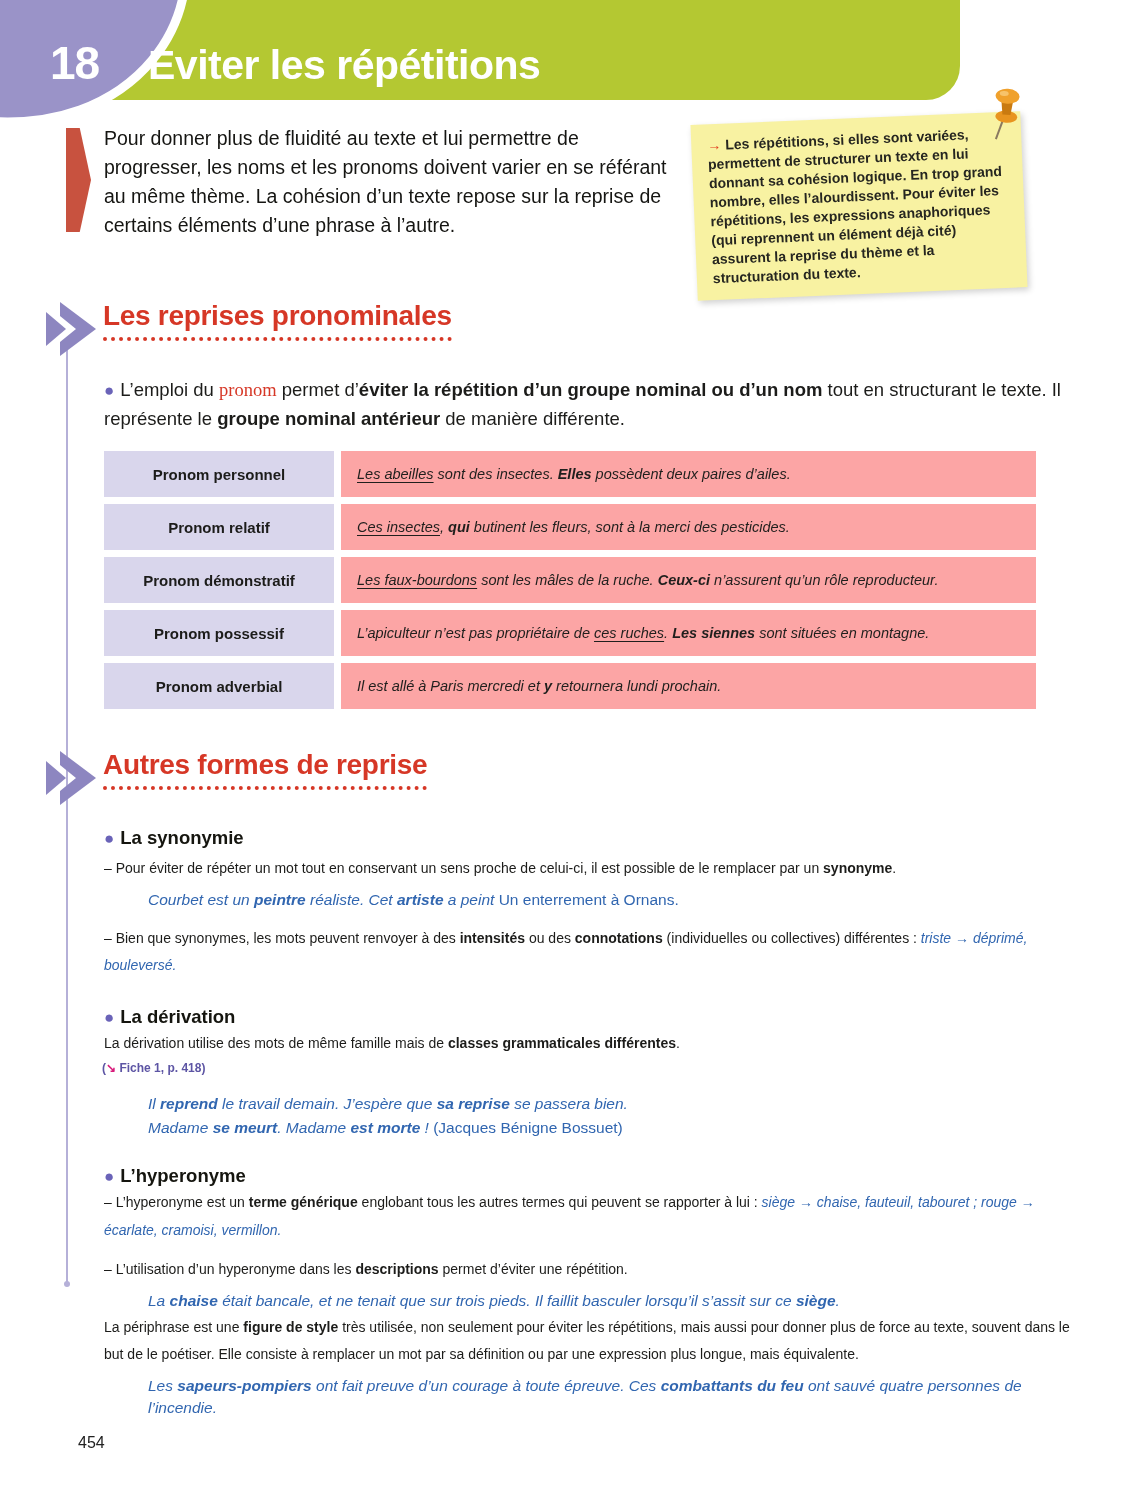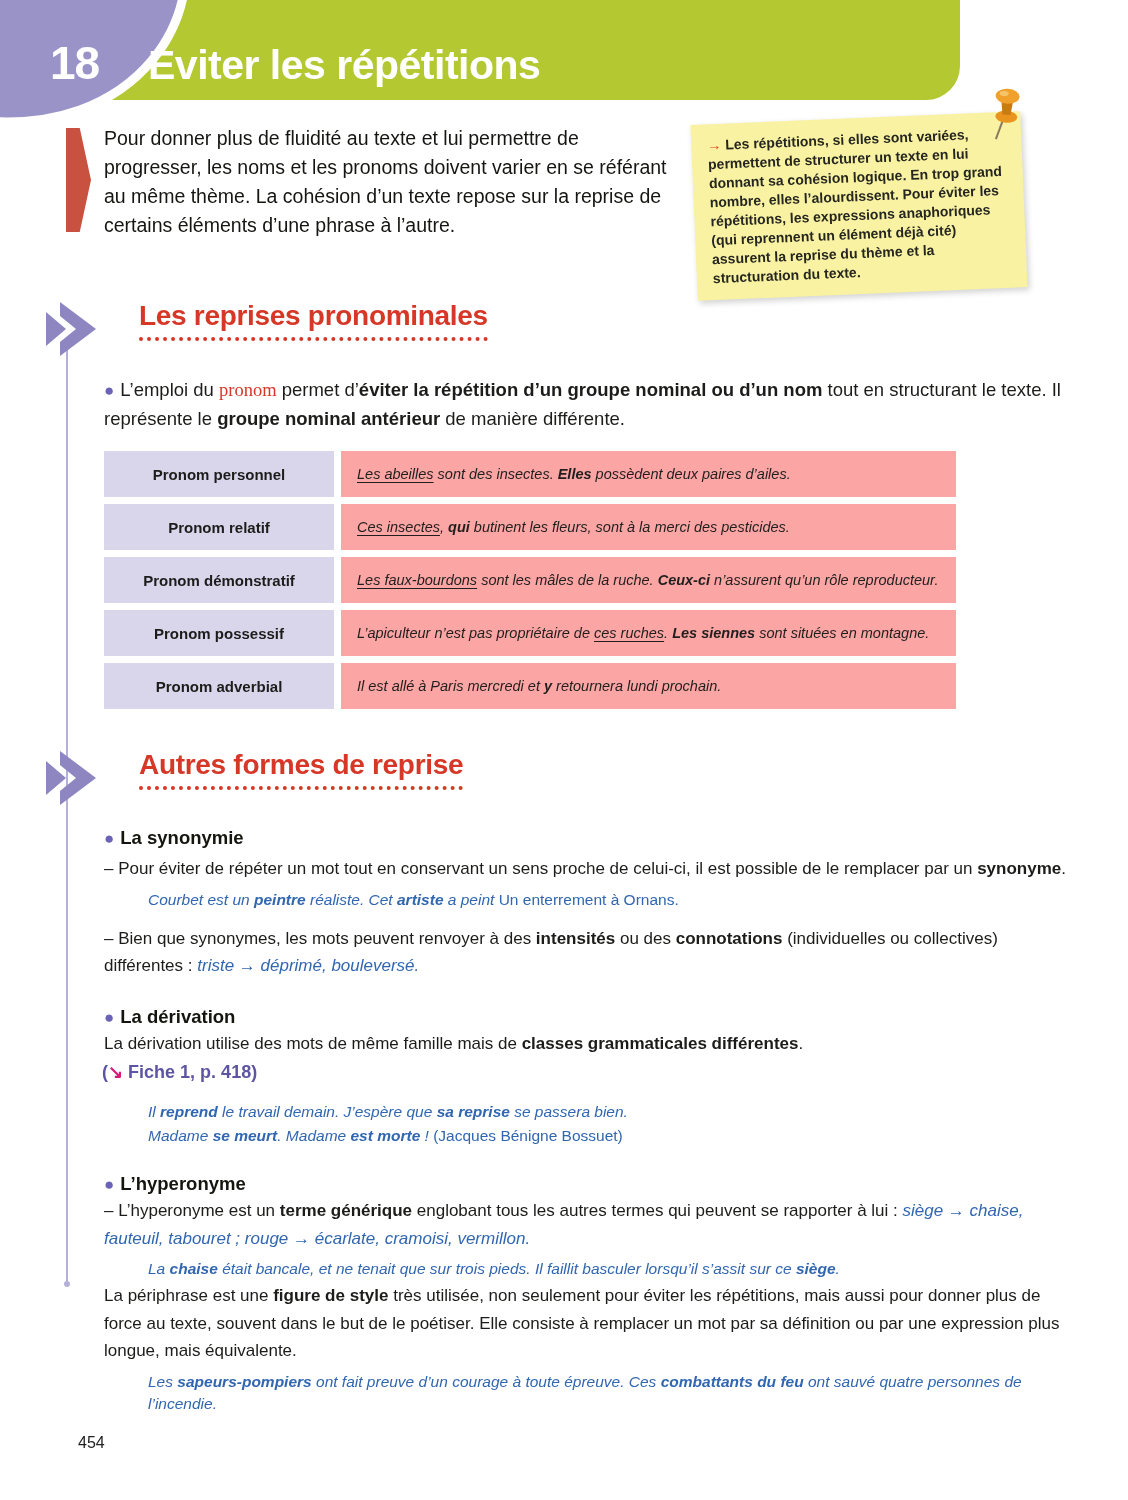--- a/index.html
+++ b/index.html
@@ -36,21 +36,21 @@
   .note{
     position:absolute;right:104px;top:0;width:300px;
     background:#f8f2a2;padding:12px 14px 12px 16px;
     transform:rotate(-2.4deg);
     box-shadow:2px 3px 6px rgba(0,0,0,0.18);
     font-size:14px;line-height:19px;font-weight:600;color:#262620;
   }
   .note .note-arrow{color:#e03c1e;font-weight:700;}
   .pin-svg{position:absolute;top:-24px;right:-4px;transform:rotate(6deg);}
   
-  .section-head{position:relative;margin-top:34px;height:62px;padding-left:36px;}
+  .section-head{position:relative;margin-top:34px;height:62px;}
   .chevrons{position:absolute;left:44px;top:0;}
   .section-title{
     display:inline-block;margin-left:103px;
     color:#d63726;font-size:28px;font-weight:700;letter-spacing:-0.3px;
     border-bottom:4px dotted #d63726;padding-bottom:5px;
   }
   .vline{
     position:absolute;left:66px;top:345px;width:2px;height:938px;
     background:#b5b0d8;z-index:0;
   }
@@ -58,39 +58,39 @@
     content:"";position:absolute;left:-2px;bottom:-4px;width:6px;height:6px;
     border-radius:50%;background:#b5b0d8;
   }
   .content{position:relative;z-index:1;}
   
   .lead{
     margin:14px 60px 0 104px;font-size:18.5px;line-height:28px;color:#1c1c1a;
   }
   .lead .dot,.subhead .dot{color:#6a63b8;font-size:17px;margin-right:6px;}
   
-  .ptable{margin:18px 4px 0 104px;width:852px;border-radius:7px;}
+  .ptable{margin:18px 4px 0 104px;width:932px;border-radius:7px;}
   .prow{display:flex;margin-bottom:7px;}
   .pcell-label{
     width:230px;background:#d9d6ec;display:flex;align-items:center;justify-content:center;
     font-weight:700;font-size:15px;color:#1c1c1a;min-height:46px;text-align:center;
   }
   .pcell-example{
     flex:1;background:#fca5a5;display:flex;align-items:center;
     font-style:italic;font-size:14.5px;color:#201f1d;padding:6px 16px;margin-left:7px;
     line-height:19px;
   }
   
   .subhead{margin:26px 60px 0 104px;font-size:18.5px;font-weight:700;color:#15150f;}
-  .para{margin:6px 56px 0 104px;font-size:17px;line-height:27.5px;color:#1c1c1a;}
+  .para{margin:6px 56px 0 104px;font-size:14px;line-height:27.5px;color:#1c1c1a;}
   .example{
     margin:6px 60px 0 148px;color:#3166b0;font-style:italic;
     font-size:15.5px;line-height:22px;
   }
-  .fiche{margin:4px 0 0 102px;font-size:18px;font-weight:700;color:#5d55a4;}
+  .fiche{margin:4px 0 0 102px;font-size:12px;font-weight:700;color:#5d55a4;}
   .fiche .fiche-arrow{color:#d81b7b;}
   
   .b{font-weight:700;}
   .u{text-decoration:underline;text-underline-offset:3px;text-decoration-thickness:1px;}
   .rm{font-style:normal;}
   .red{color:#d63726;font-family:Liberation Serif, serif;}
   .ex{color:#3166b0;font-style:italic;}
   
   .page-number{position:absolute;left:78px;bottom:48px;font-size:16px;color:#222;}
 </style>
@@ -184,20 +184,21 @@
     <div class="para" style="margin-top:14px;"><span>–  Bien que synonymes, les mots peuvent renvoyer à des </span><span class="b">intensités</span><span> ou des </span><span class="b">connotations</span><span> (individuelles ou collectives) différentes : </span><span class="ex">triste → déprimé, bouleversé.</span></div>
 
     <div class="subhead"><span class="dot">●</span><span>La dérivation</span></div>
     <div class="para" style="margin-top:2px;"><span>La dérivation utilise des mots de même famille mais de </span><span class="b">classes grammaticales différentes</span><span>.</span></div>
     <div class="fiche"><span>(</span><span class="fiche-arrow">↘ </span><span>Fiche 1, p. 418)</span></div>
     <div class="example" style="margin-top:18px;"><span>Il </span><span class="b">reprend</span><span> le travail demain. J’espère que </span><span class="b">sa reprise</span><span> se passera bien.</span></div>
     <div class="example" style="margin-top:2px;"><span>Madame </span><span class="b">se meurt</span><span>. Madame </span><span class="b">est morte</span><span> ! </span><span class="rm">(Jacques Bénigne Bossuet)</span></div>
 
     <div class="subhead"><span class="dot">●</span><span>L’hyperonyme</span></div>
     <div class="para" style="margin-top:2px;"><span>–  L’hyperonyme est un </span><span class="b">terme générique</span><span> englobant tous les autres termes qui peuvent se rapporter à lui : </span><span class="ex">siège → chaise, fauteuil, tabouret ; rouge → écarlate, cramoisi, vermillon.</span></div>
+    <div class="para" style="margin-top:12px;"><span>–  L’utilisation d’un hyperonyme dans les </span><span class="b">descriptions</span><span> permet d’éviter une répétition.</span></div>
     <div class="example"><span>La </span><span class="b">chaise</span><span> était bancale, et ne tenait que sur trois pieds. Il faillit basculer lorsqu’il s’assit sur ce </span><span class="b">siège</span><span>.</span></div>
 
     <div class="para" style="margin-top:2px;"><span>La périphrase est une </span><span class="b">figure de style</span><span> très utilisée, non seulement pour éviter les répétitions, mais aussi pour donner plus de force au texte, souvent dans le but de le poétiser. Elle consiste à remplacer un mot par sa définition ou par une expression plus longue, mais équivalente.</span></div>
     <div class="example"><span>Les </span><span class="b">sapeurs-pompiers</span><span> ont fait preuve d’un courage à toute épreuve. Ces </span><span class="b">combattants du feu</span><span> ont sauvé quatre personnes de l’incendie.</span></div>
 
   </div>
 
   <div class="page-number">454</div>
 </div>
 

